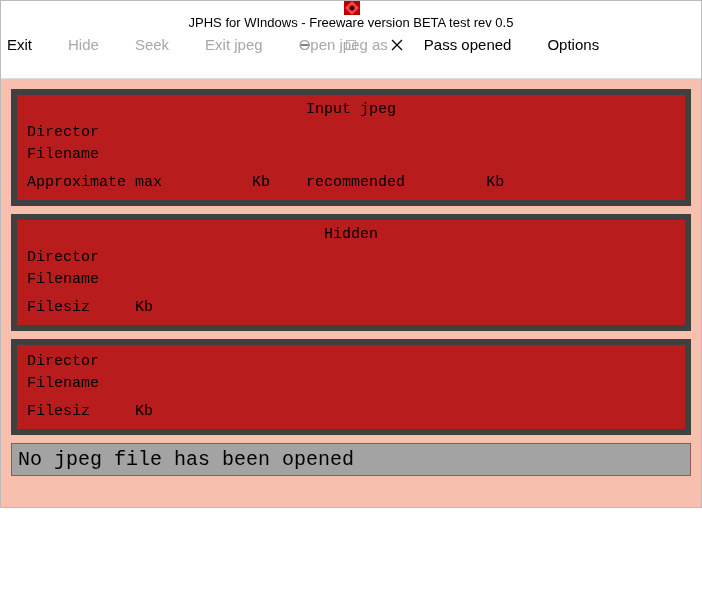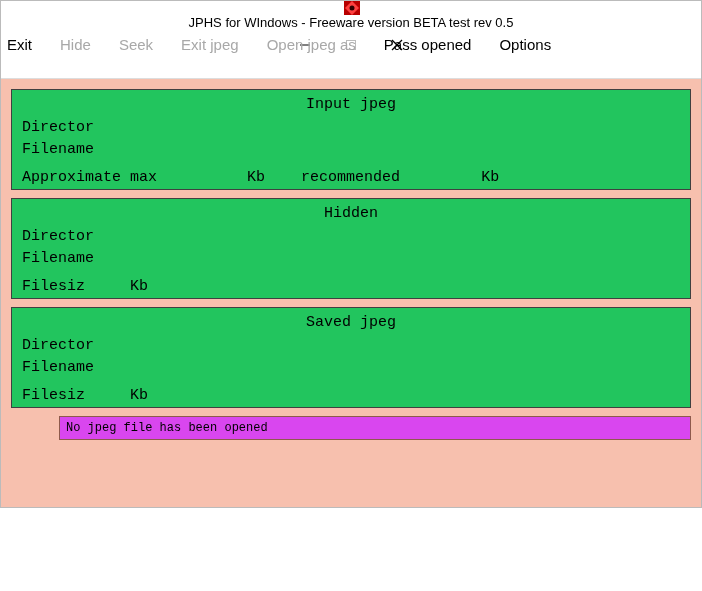--- a/index.html
+++ b/index.html
@@ -7,27 +7,27 @@
   .window { width: 702px; height: 508px; border: 1px solid #bbb; background: #fff; position: relative; }
   .titlebar { height: 30px; display: flex; align-items: center; background: #fff; border-bottom: 0; flex-direction: column; }
   .titlebar .icon { width: 16px; height: 16px; margin-left: 8px; margin-right: 6px; background: #b80000; display: inline-flex; align-items: center; justify-content: center; }
   .titlebar .icon svg { display:block; }
   .titlebar .title { font-size: 13px; color: #000; flex: 1; }
   .winbtns { display: flex; height: 100%; }
   .winbtn { width: 46px; height: 30px; display: flex; align-items: center; justify-content: center; font-size: 13px; color: #333; }
   .winbtn.dis { color: #aaa; }
   .winbtn svg { display:block; }
   .menubar { height: 48px; padding: 2px 0 4px 0; background: #fff; border-bottom: 1px solid #ddd; }
-  .menurow { display: flex; gap: 8px; }
+  .menurow { display: flex; gap: 16px; }
   .menuitem { padding: 2px 14px 2px 6px; font-size: 15px; color: #000; line-height: 20px; }
   .menuitem.disabled { color: #a8a8a8; text-align: right; }
   .client { background: #f7c0ae; padding: 10px 10px 10px 10px; height: calc(100% - 30px - 48px); }
-  .groupbox { border: 1px solid #404040; margin-bottom: 8px; position: relative; padding: 6px 10px 0 10px; font-family: "Courier New", monospace; font-size: 15px; color: #000; background: #22c55e; }
+  .groupbox { border: 6px solid #404040; margin-bottom: 8px; position: relative; padding: 6px 10px 6px 10px; font-family: "Courier New", monospace; font-size: 15px; color: #000; background: #b91c1c; }
   .groupbox .caption { text-align: center; padding-bottom: 4px; }
-  .statusbox { border: 1px solid #8e5a4c; padding: 4px 6px; font-family: "Courier New", monospace; font-size: 12px; color: #000; background: #d946ef; margin-left: 48px; }
+  .statusbox { border: 1px solid #8e5a4c; padding: 4px 6px; font-family: "Courier New", monospace; font-size: 20px; color: #000; background: #a3a3a3; }
   .row { white-space: pre; line-height: 22px; }
   .lbl { display: inline-block; }
 </style>
 </head>
 <body>
 
 <div class="window">
 
   <div class="titlebar">
     <span class="icon">
@@ -82,21 +82,20 @@
 
     <div class="groupbox">
       <div class="caption">Hidden</div>
       <div class="row"><span class="lbl">Director</span></div>
       <div class="row"><span class="lbl">Filename</span></div>
       <div class="row" style="height:6px;"></div>
       <div class="row"><span class="lbl">Filesiz</span><span>     </span><span class="lbl">Kb</span></div>
     </div>
 
     <div class="groupbox">
-      <div class="caption">Saved jpeg</div>
       <div class="row"><span class="lbl">Director</span></div>
       <div class="row"><span class="lbl">Filename</span></div>
       <div class="row" style="height:6px;"></div>
       <div class="row"><span class="lbl">Filesiz</span><span>     </span><span class="lbl">Kb</span></div>
     </div>
 
     <div class="statusbox">
       <span>No jpeg file has been opened</span>
     </div>
 

